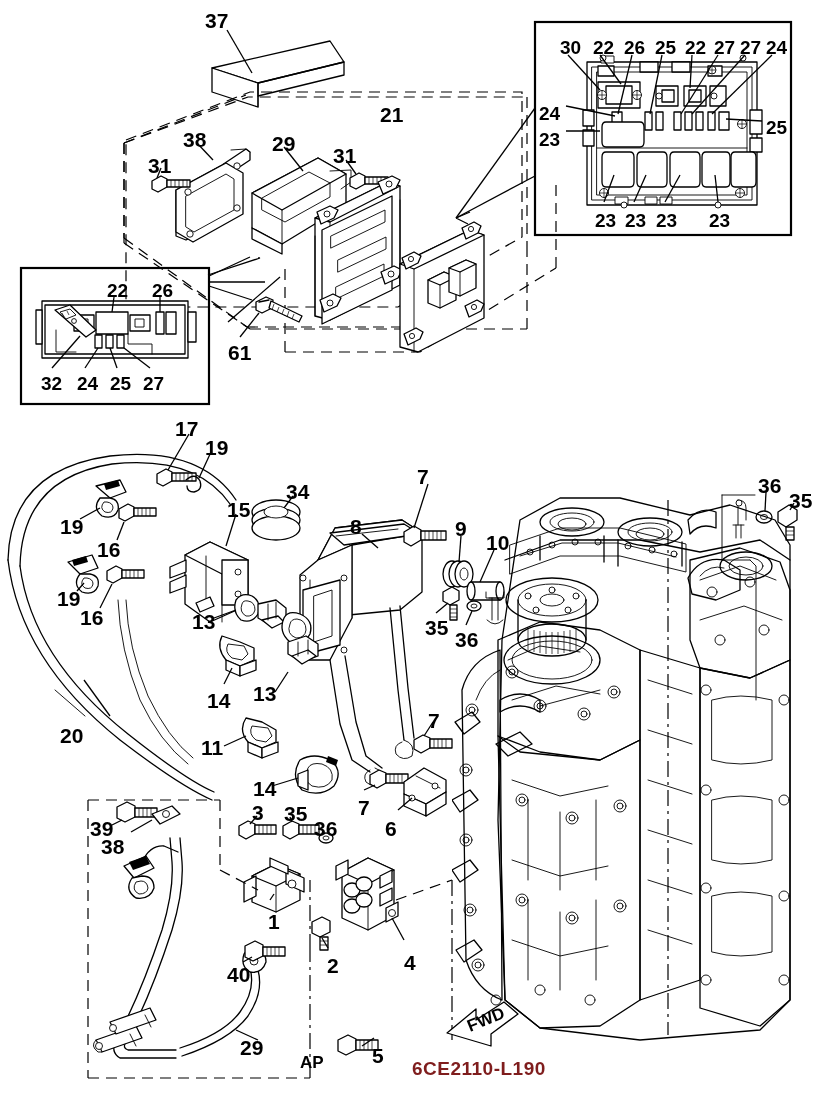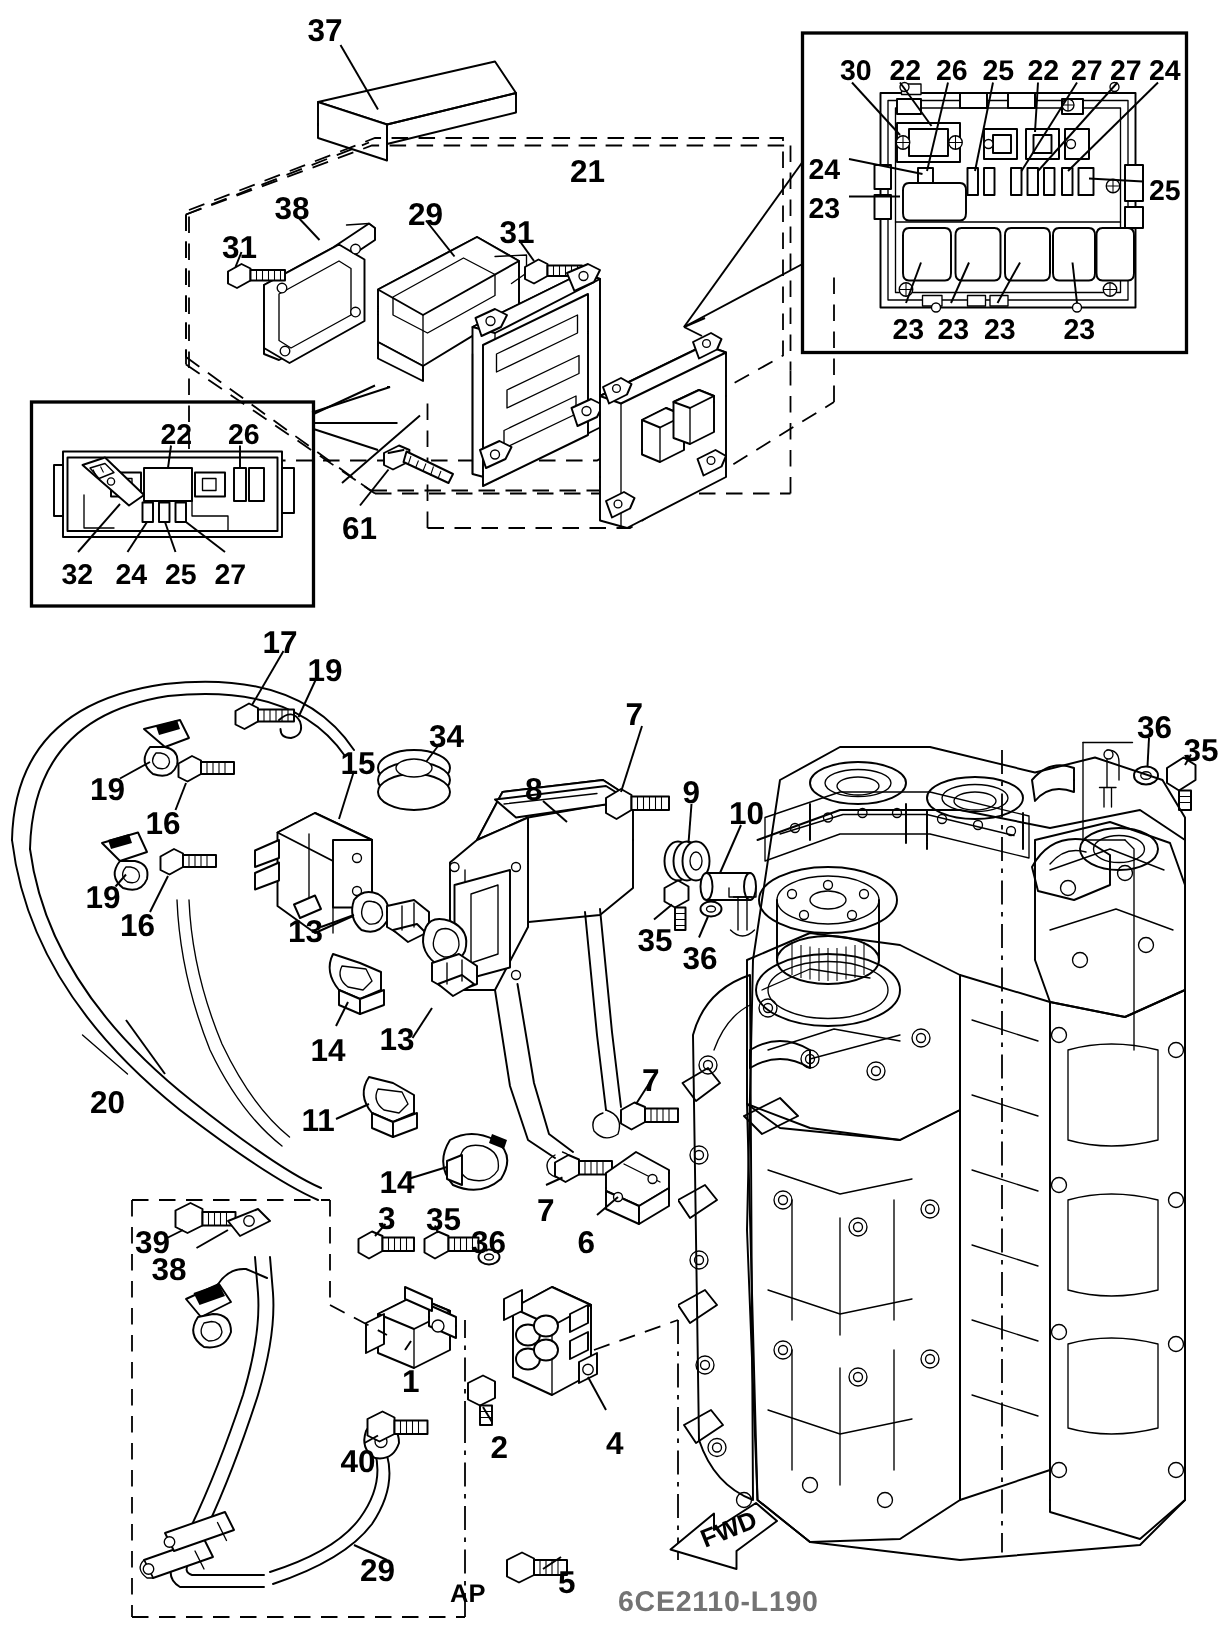--- a/index.html
+++ b/index.html
@@ -23,21 +23,21 @@
     white-space:nowrap;
     user-select:none;
   }
   .callout.sm{font-size:19px;}
   .partno{
     position:absolute;
     font-family:"Liberation Sans",sans-serif;
     font-size:19px;
     font-weight:700;
     letter-spacing:0.5px;
-    color:#737373;
+    color:#7f1d1d;
     white-space:nowrap;
   }
   .aplabel{
     position:absolute;
     font-family:"Liberation Sans",sans-serif;
     font-size:17px;
     font-weight:700;
     color:#000;
     margin-left:21px;
   }

